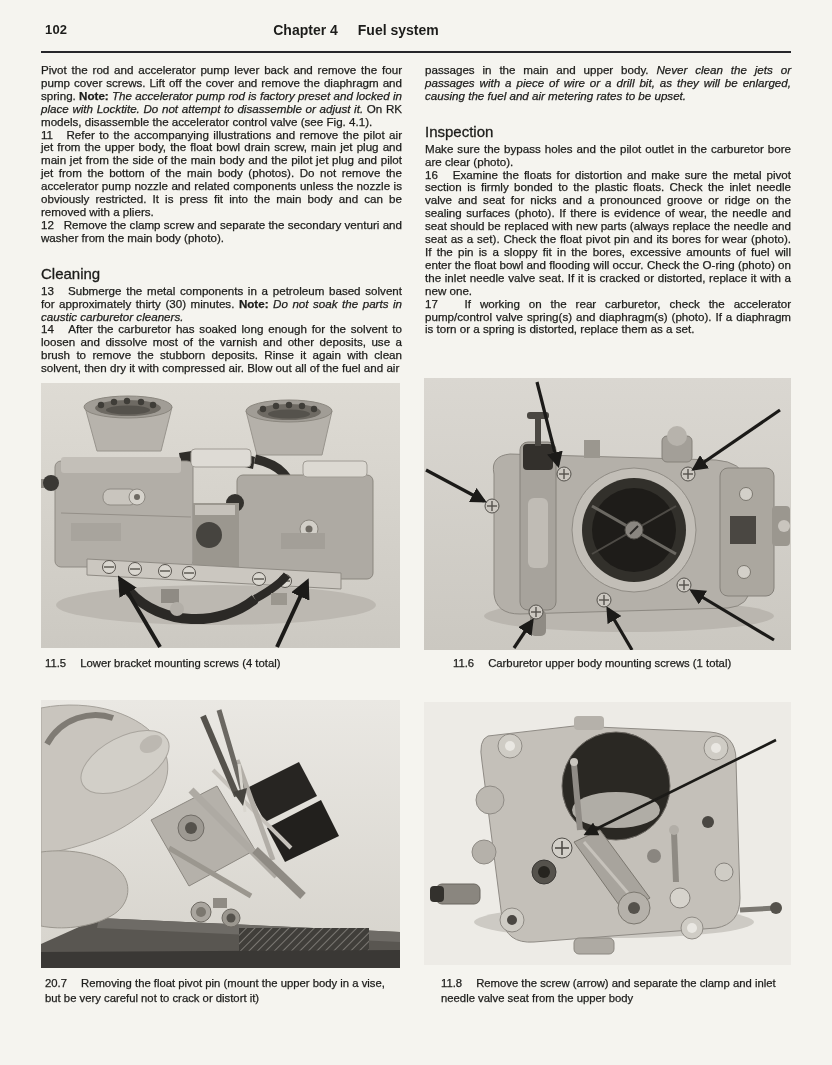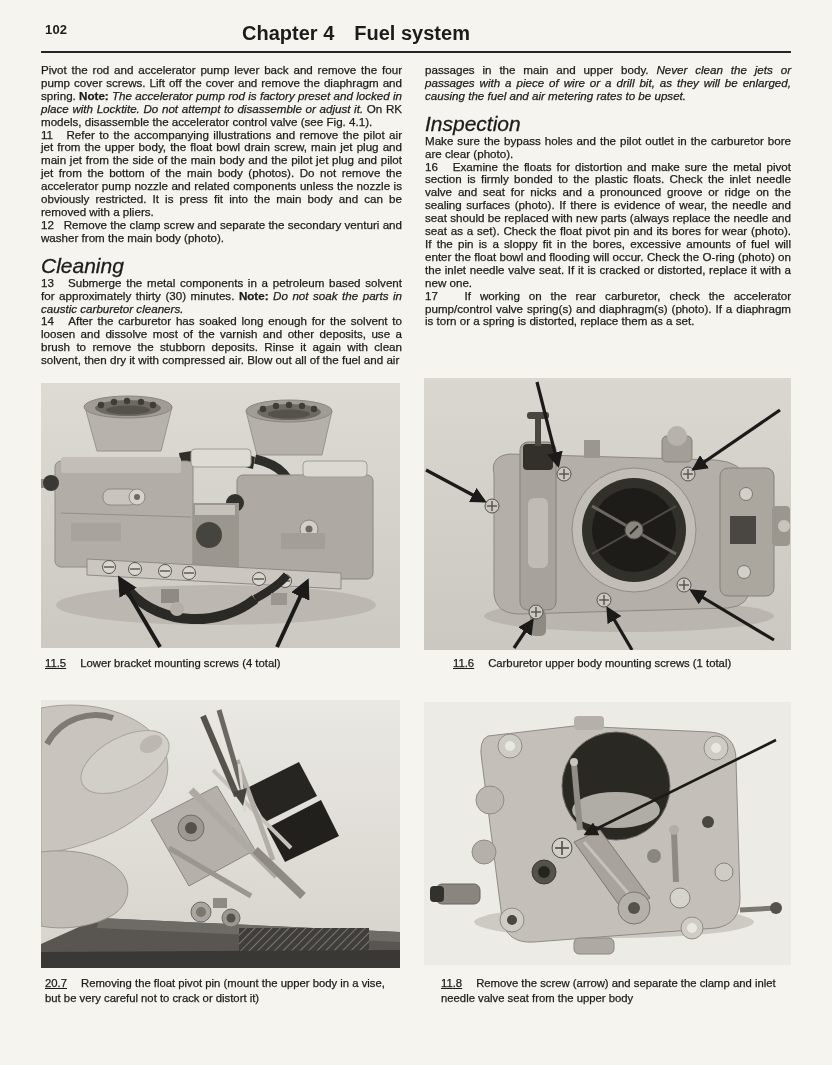--- a/index.html
+++ b/index.html
@@ -1,46 +1,46 @@
 <!DOCTYPE html>
 <html><head>
 <meta charset="utf-8">
 <style>
   html,body{margin:0;padding:0;}
   .page{position:relative;width:832px;height:1065px;background:#f5f4ef;overflow:hidden;
         font-family:"Liberation Sans","DejaVu Sans",sans-serif;color:#1c1c1a;}
   
   .pagenum{position:absolute;left:45px;top:22px;font-size:13px;font-weight:700;letter-spacing:.2px;}
-  .chap-title{position:absolute;left:0;top:22px;width:712px;text-align:center;font-size:20px;font-weight:700;}
+  .chap-title{position:absolute;left:0;top:22px;width:712px;text-align:center;font-size:14px;font-weight:700;}
   .chap-title .gap{margin-left:20px;}
   .head-rule{position:absolute;left:41px;top:51px;width:750px;height:2px;background:#26262a;}
   
   .col{position:absolute;top:64px;text-align:justify;font-size:11.6px;line-height:12.9px;
        -webkit-text-stroke:.25px #1c1c1a;}
   .col-left{left:41px;width:361px;}
   .col-right{left:425px;width:366px;}
   .col p{margin:0;}
-  .col .subhead{font-style:italic;font-size:21px;line-height:17px;margin:12px 0 3px 0;
+  .col .subhead{font-size:15px;line-height:17px;margin:20px 0 3px 0;
        -webkit-text-stroke:.3px #1c1c1a;}
   .b{font-weight:700;}
   .i{font-style:italic;}
   
   figure{position:absolute;margin:0;padding:0;}
   figure svg{display:block;}
   .fig-11-5{left:41px;top:383px;}
   .fig-11-6{left:424px;top:378px;}
   .fig-11-7{left:41px;top:700px;}
   .fig-11-8{left:424px;top:702px;}
   .caption{position:absolute;font-size:11.3px;line-height:14.8px;color:#1d1d1b;
        -webkit-text-stroke:.25px #1d1d1b;}
   .cap-1{left:45px;top:656px;width:352px;}
   .cap-2{left:453px;top:656px;width:338px;}
   .cap-3{left:45px;top:976px;width:352px;}
   .cap-4{left:441px;top:976px;width:338px;}
-  .fig-num{margin-right:14px;text-decoration:underline;}
+  .fig-num{margin-right:14px;}
 </style>
 </head>
 <body>
 
 <div class="page">
 
   <div class="pagenum">102</div>
   <div class="chap-title">
     <span>Chapter 4</span><span class="gap">Fuel system</span>
   </div>

